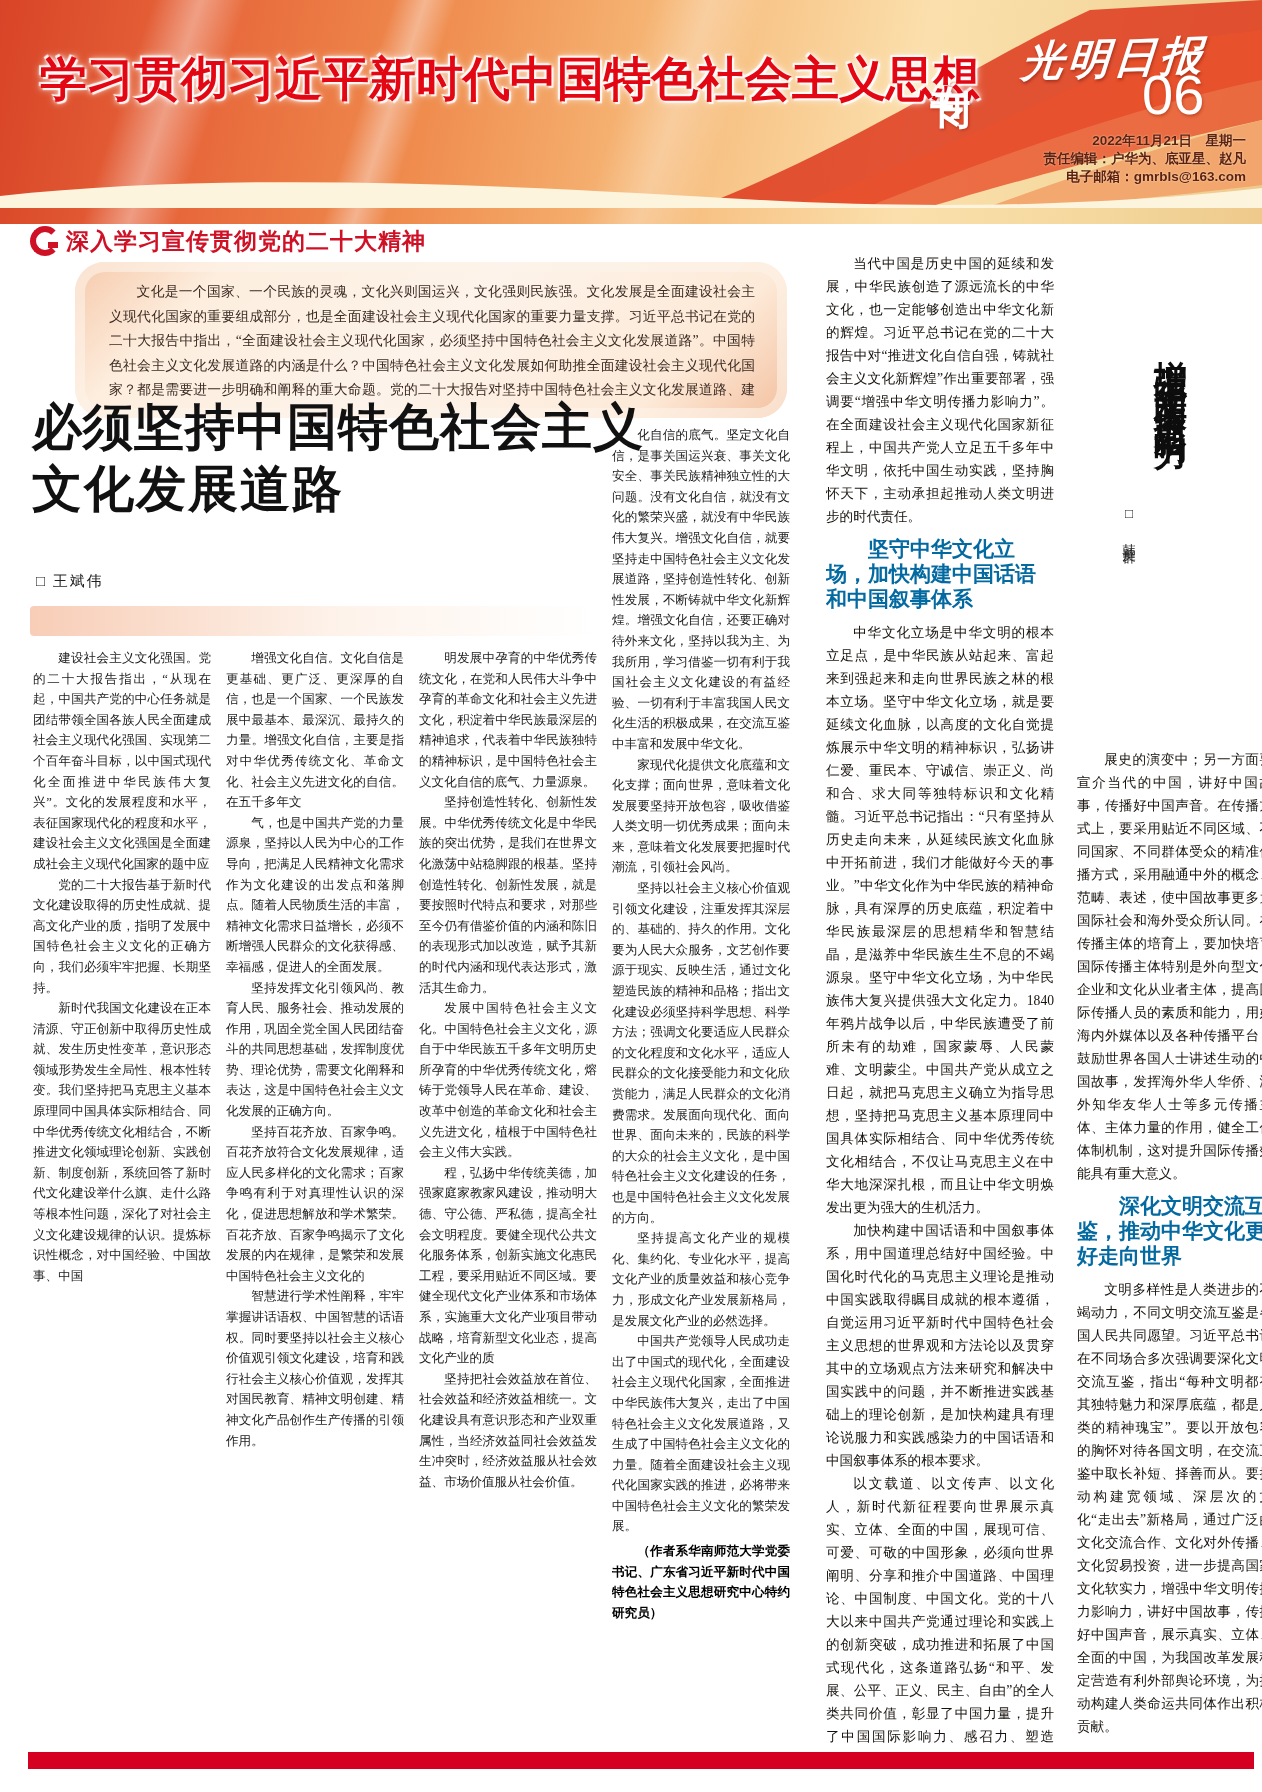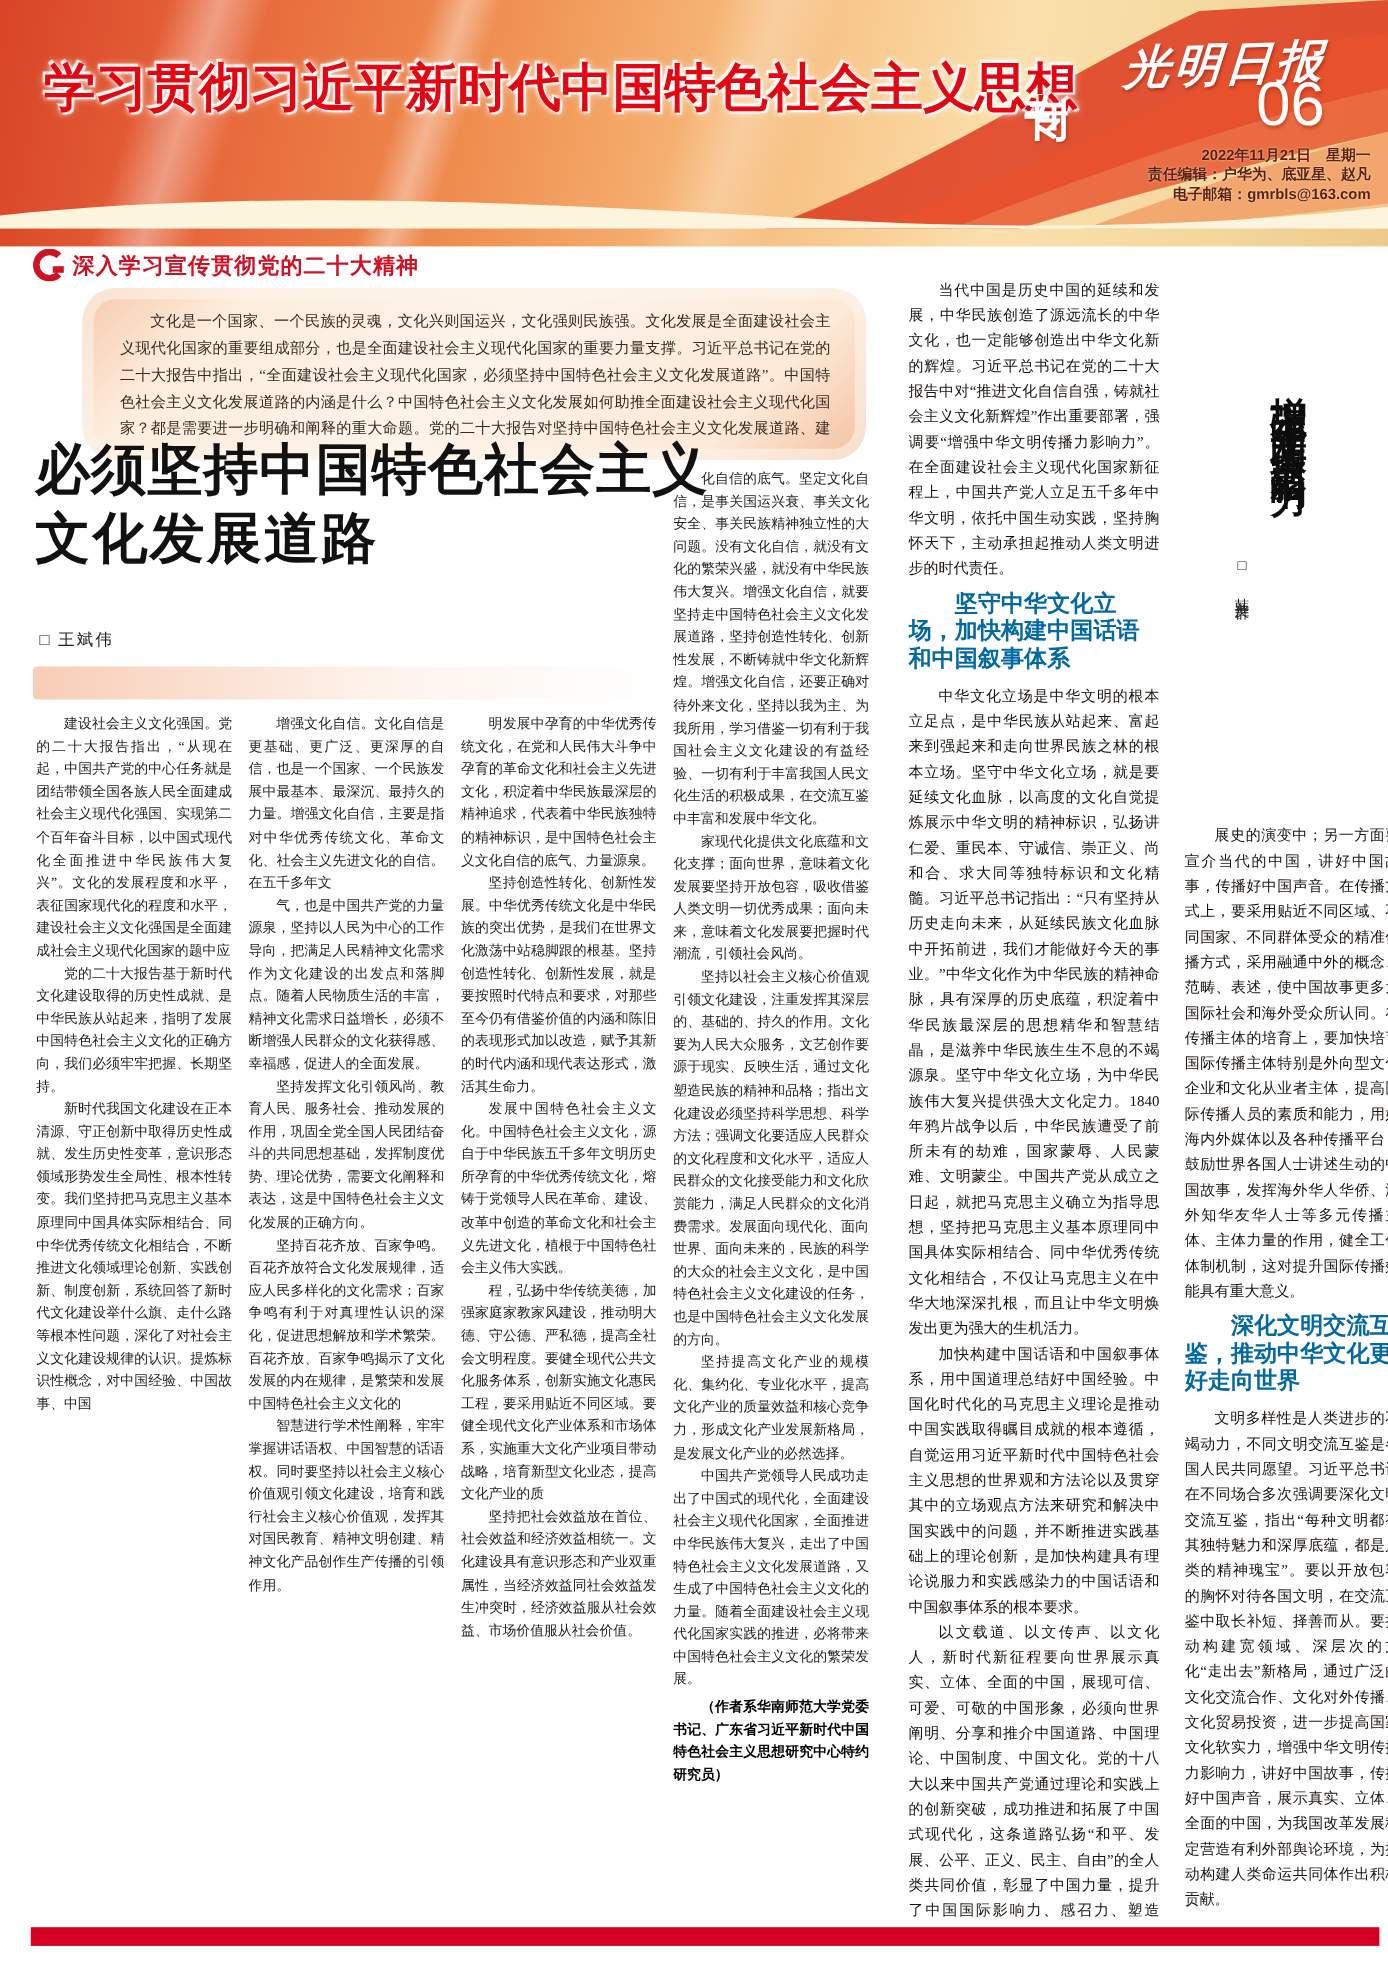--- a/index.html
+++ b/index.html
@@ -25,21 +25,21 @@
     font-family:"Liberation Sans",sans-serif;font-size:56px;font-weight:400;
     text-shadow:1px 2px 3px rgba(150,40,10,.45);}
   #banner-meta{position:absolute;right:16px;top:132px;width:360px;text-align:right;
     font-family:"Liberation Sans",sans-serif;font-size:13.5px;line-height:18px;font-weight:bold;
     color:#5d2110;text-shadow:0 0 2px rgba(255,244,220,.8);}
   
   #section-row{position:absolute;left:30px;top:224px;height:34px;display:flex;align-items:center;}
   #gm-logo{width:30px;height:30px;border:6px solid #cf1126;border-radius:50%;box-sizing:border-box;
     border-right-color:transparent;margin-right:6px;position:relative;}
   #gm-logo:after{content:"";position:absolute;right:-4px;top:10px;width:10px;height:6px;background:#cf1126;}
-  #section-title{font-family:"Liberation Sans",sans-serif;font-size:20px;font-weight:900;color:#cf1126;letter-spacing:1px;}
+  #section-title{font-family:"Liberation Sans",sans-serif;font-size:23px;font-weight:900;color:#cf1126;letter-spacing:1px;}
   
   #lead-box{position:absolute;left:75px;top:262px;width:712px;height:156px;border-radius:30px;
     background:linear-gradient(135deg,#f6c9ab 0%,#fdeede 18%,#fdf3ea 50%,#fdeAD8 82%,#f3bf9e 100%);
     box-shadow:inset 0 0 0 10px rgba(253,243,234,.6);}
   #lead-box .inner{position:absolute;left:34px;top:18px;width:646px;height:120px;overflow:hidden;
     font-size:13.8px;line-height:24.5px;color:#3a2a22;text-align:justify;text-indent:2em;}
   
   #main-title{position:absolute;left:32px;top:398px;width:580px;color:#111;
     font-weight:900;font-family:"Liberation Serif",serif;}
   #main-title .l1{font-size:50px;line-height:58px;letter-spacing:1px;white-space:nowrap;}
@@ -102,21 +102,21 @@
 
   <div id="main-title">
     <div class="l1">必须坚持中国特色社会主义</div>
     <div class="l2">文化发展道路</div>
   </div>
   <div id="main-byline">□ 王斌伟</div>
   <div id="byline-band"></div>
 
   <div class="ncol" style="left:33px;top:648px;width:178px;height:1097px;">
       <p class="blk blk-p">建设社会主义文化强国。党的二十大报告指出，“从现在起，中国共产党的中心任务就是团结带领全国各族人民全面建成社会主义现代化强国、实现第二个百年奋斗目标，以中国式现代化全面推进中华民族伟大复兴”。文化的发展程度和水平，表征国家现代化的程度和水平，建设社会主义文化强国是全面建成社会主义现代化国家的题中应</p>
-      <p class="blk blk-p">党的二十大报告基于新时代文化建设取得的历史性成就、是中华民族从站起来，指明了发展中国特色社会主义文化的正确方向，我们必须牢牢把握、长期坚持。</p>
+      <p class="blk blk-p">党的二十大报告基于新时代文化建设取得的历史性成就、提高文化产业的质，指明了发展中国特色社会主义文化的正确方向，我们必须牢牢把握、长期坚持。</p>
       <p class="blk blk-p">新时代我国文化建设在正本清源、守正创新中取得历史性成就、发生历史性变革，意识形态领域形势发生全局性、根本性转变。我们坚持把马克思主义基本原理同中国具体实际相结合、同中华优秀传统文化相结合，不断推进文化领域理论创新、实践创新、制度创新，系统回答了新时代文化建设举什么旗、走什么路等根本性问题，深化了对社会主义文化建设规律的认识。提炼标识性概念，对中国经验、中国故事、中国</p>
     </div>
   <div class="ncol" style="left:226px;top:648px;width:178px;height:1097px;">
       <p class="blk blk-p">增强文化自信。文化自信是更基础、更广泛、更深厚的自信，也是一个国家、一个民族发展中最基本、最深沉、最持久的力量。增强文化自信，主要是指对中华优秀传统文化、革命文化、社会主义先进文化的自信。在五千多年文</p>
       <p class="blk blk-p">气，也是中国共产党的力量源泉，坚持以人民为中心的工作导向，把满足人民精神文化需求作为文化建设的出发点和落脚点。随着人民物质生活的丰富，精神文化需求日益增长，必须不断增强人民群众的文化获得感、幸福感，促进人的全面发展。</p>
       <p class="blk blk-p">坚持发挥文化引领风尚、教育人民、服务社会、推动发展的作用，巩固全党全国人民团结奋斗的共同思想基础，发挥制度优势、理论优势，需要文化阐释和表达，这是中国特色社会主义文化发展的正确方向。</p>
       <p class="blk blk-p">坚持百花齐放、百家争鸣。百花齐放符合文化发展规律，适应人民多样化的文化需求；百家争鸣有利于对真理性认识的深化，促进思想解放和学术繁荣。百花齐放、百家争鸣揭示了文化发展的内在规律，是繁荣和发展中国特色社会主义文化的</p>
       <p class="blk blk-p">智慧进行学术性阐释，牢牢掌握讲话语权、中国智慧的话语权。同时要坚持以社会主义核心价值观引领文化建设，培育和践行社会主义核心价值观，发挥其对国民教育、精神文明创建、精神文化产品创作生产传播的引领作用。</p>
     </div>
   <div class="ncol" style="left:419px;top:648px;width:178px;height:1097px;">

